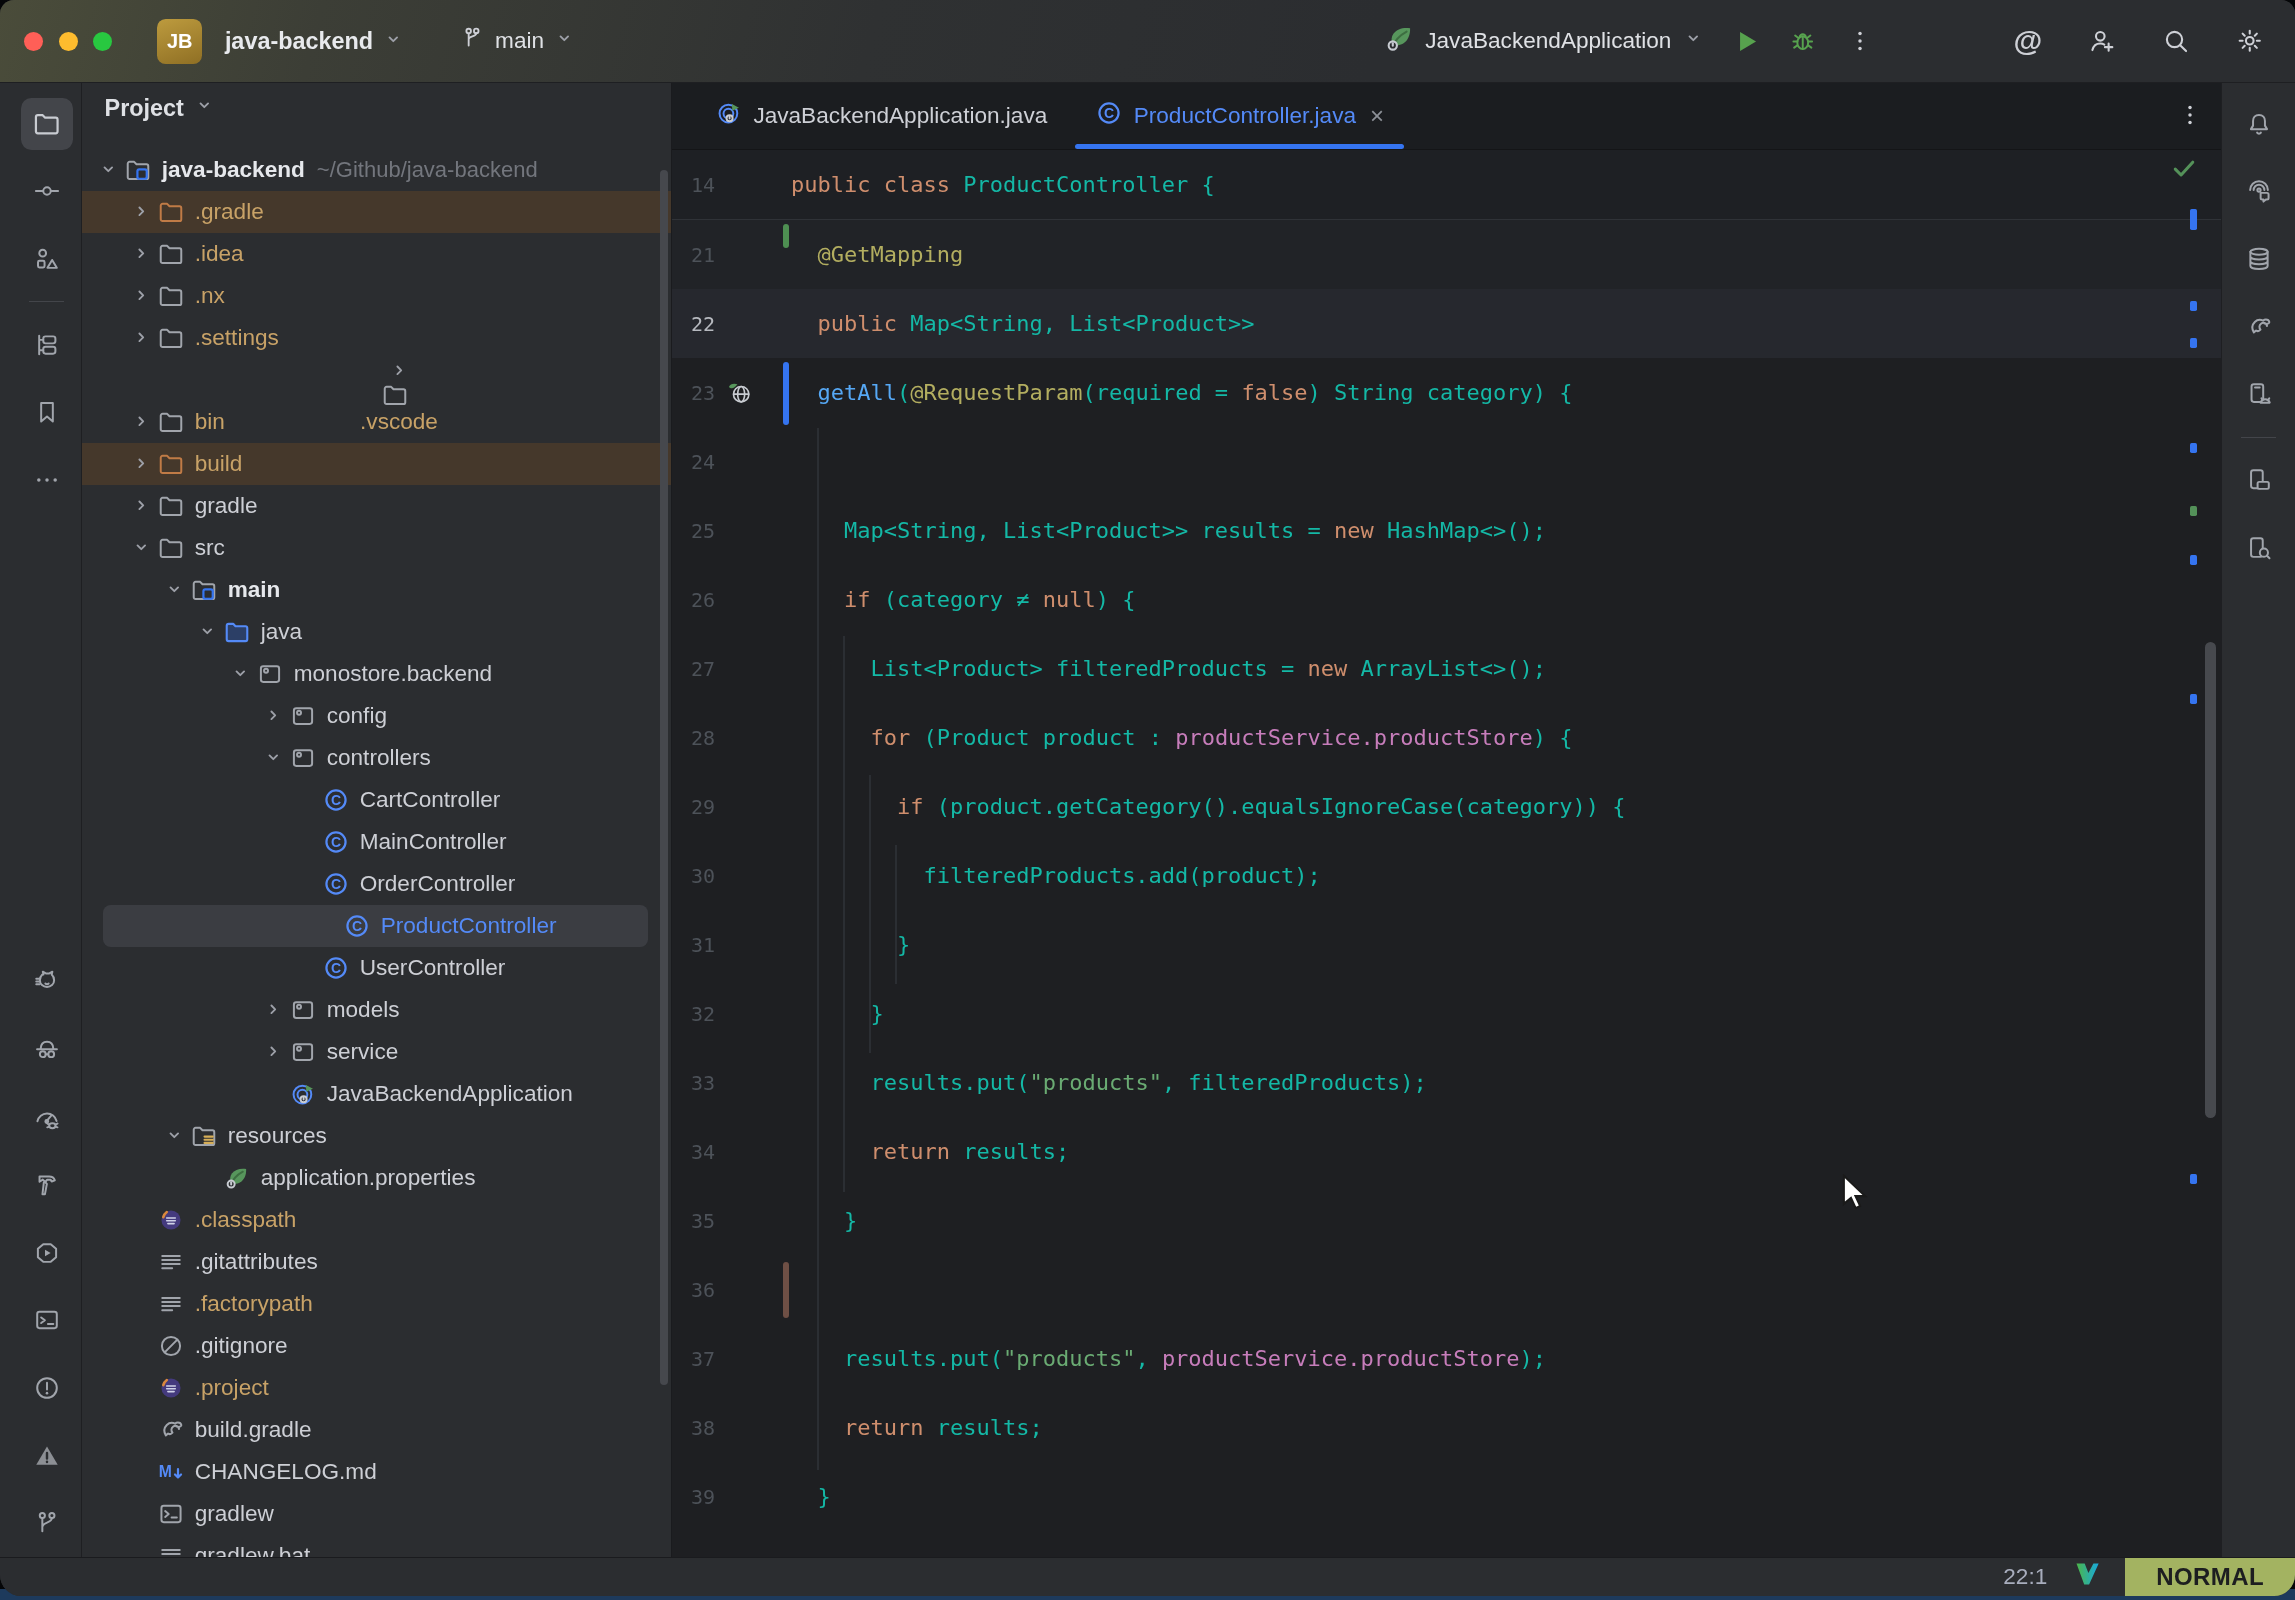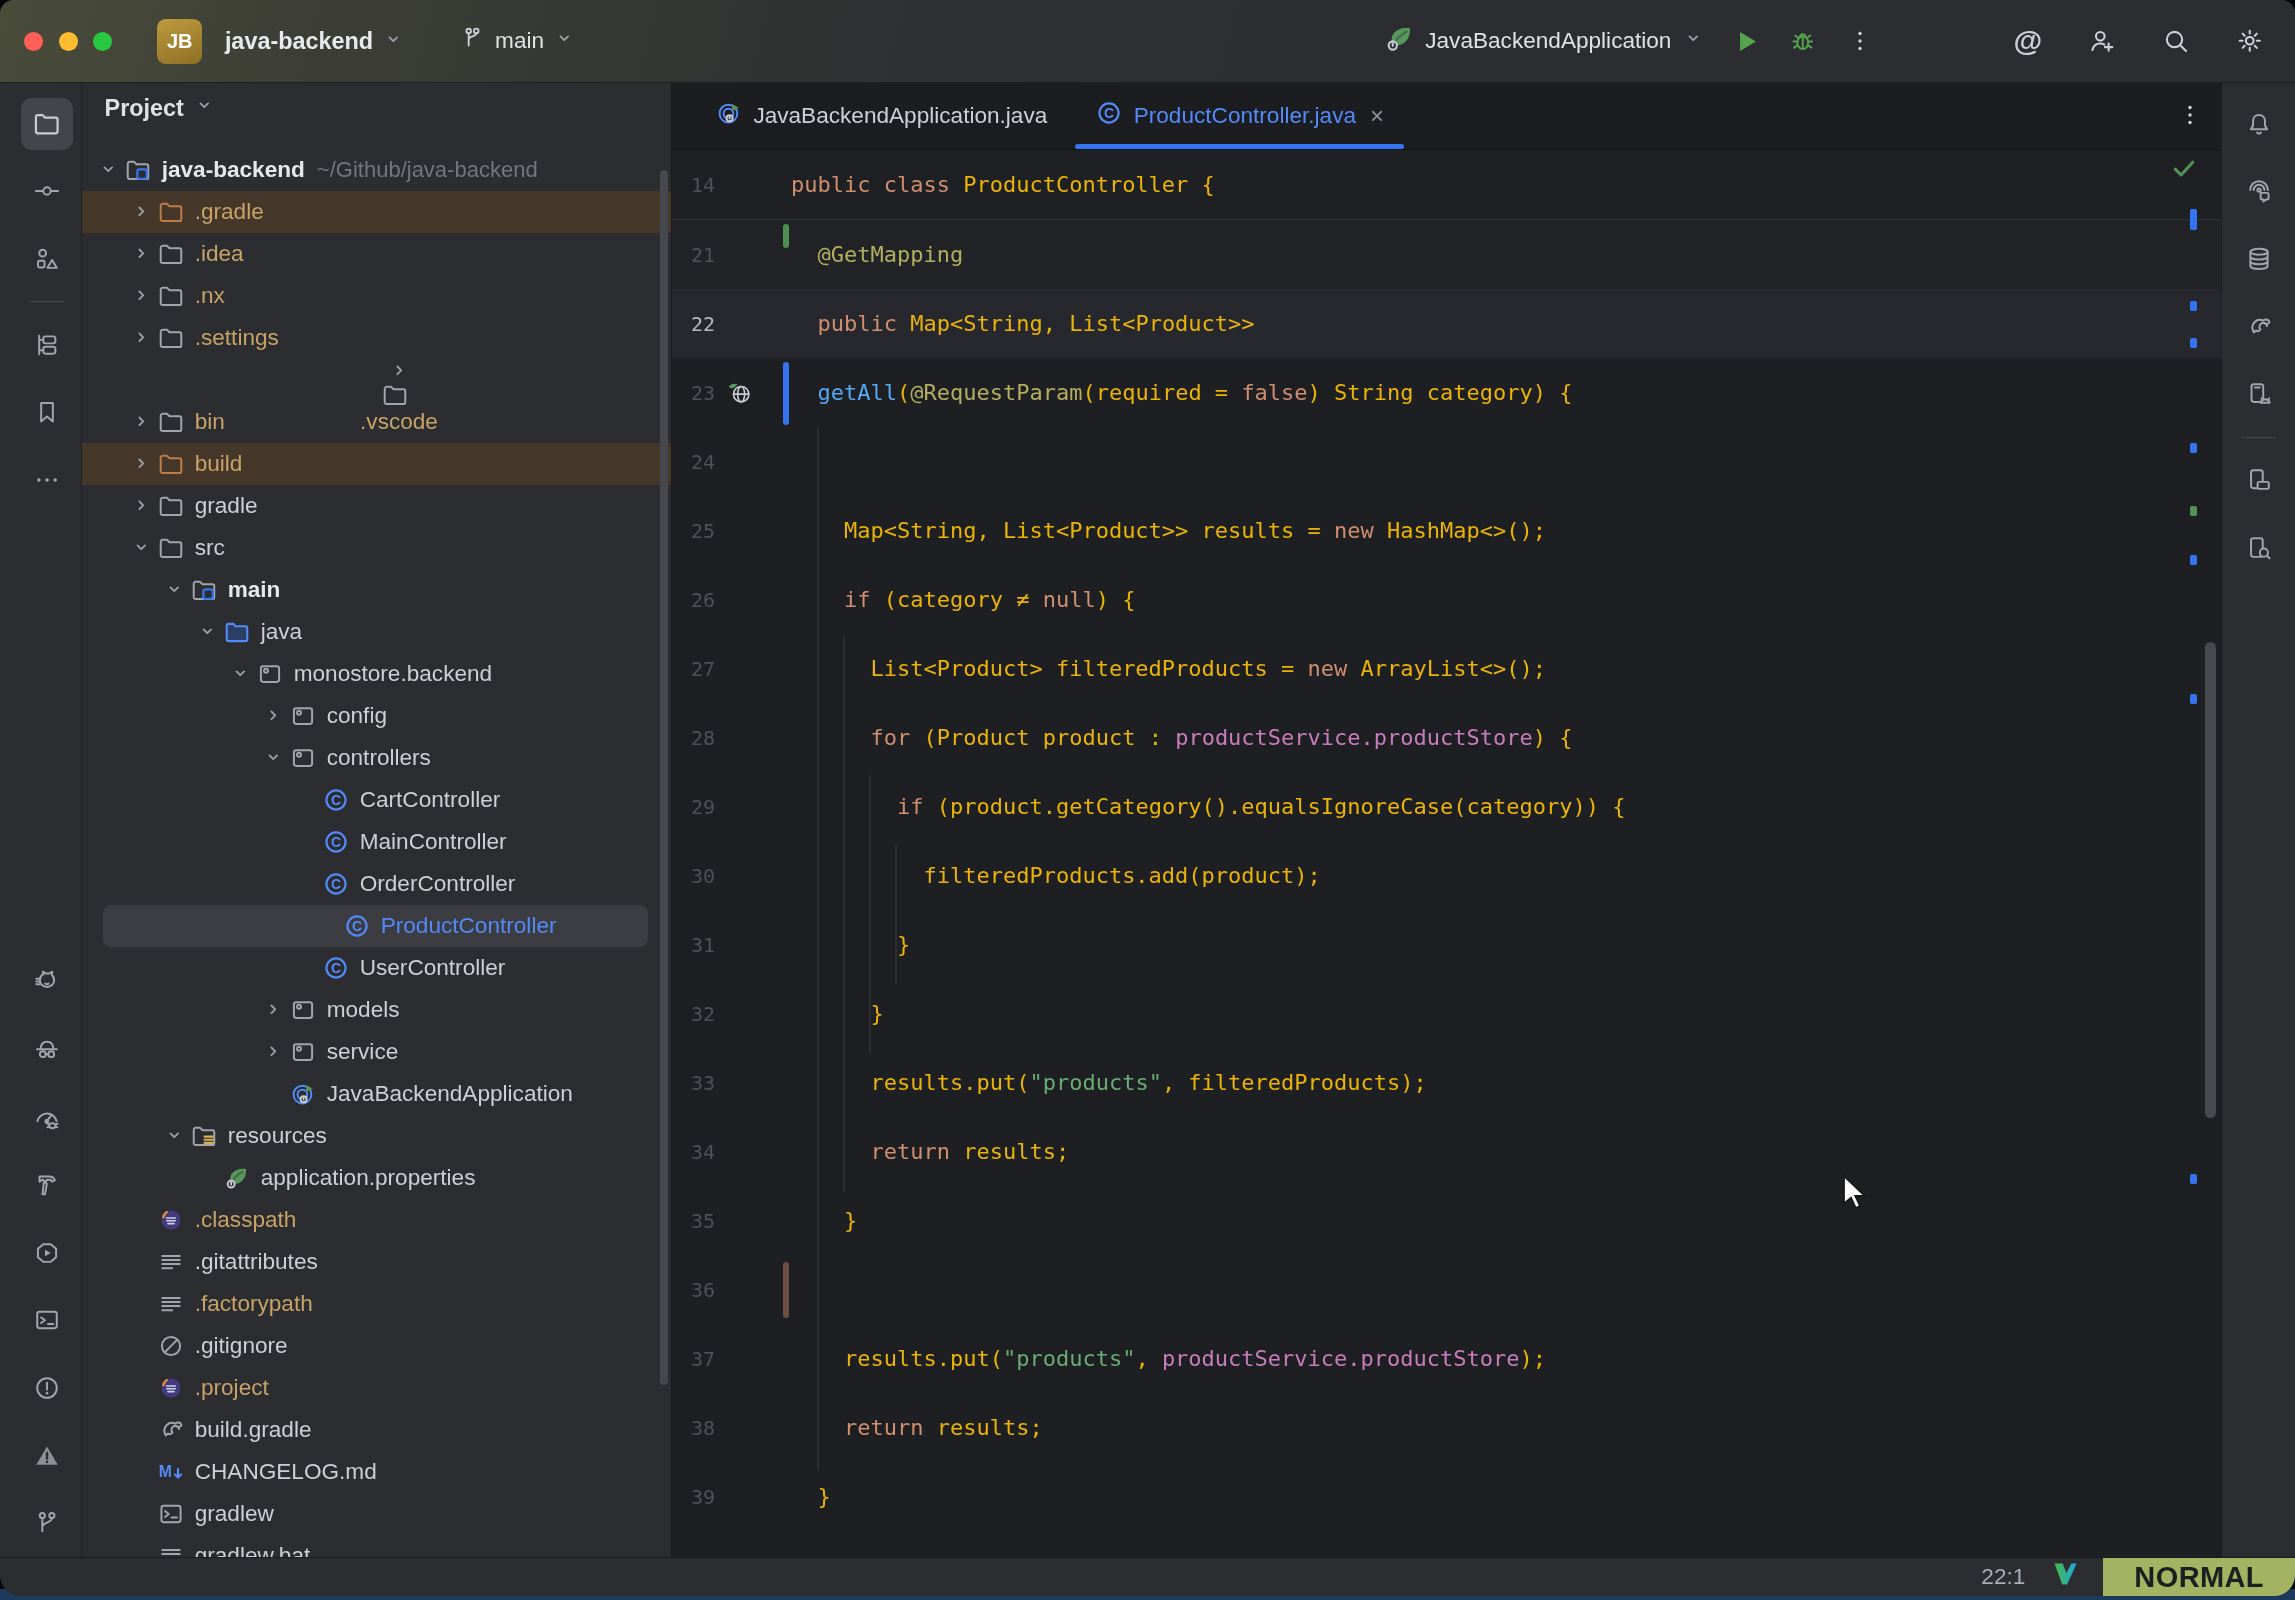--- a/index.html
+++ b/index.html
@@ -70,34 +70,34 @@
   .code-row.bg-cur{background:#26282E;}
   .sticky-row{height:69px;display:flex;align-items:center;background:#1E2024;border-bottom:1.7px solid #2F3237;position:relative;z-index:3;}
   .ln{width:43px;flex:none;text-align:right;font-size:20px;color:#4D5259;}
   .bg-cur .ln{color:#B6B9BF;}
   .gslot{width:49px;flex:none;display:flex;align-items:center;justify-content:center;}
   .marker{position:absolute;left:111px;width:6px;border-radius:3.5px;}
   .marker.green{top:3.5px;height:24px;background:#4E8F52;}
   .marker.blue{top:3.5px;height:63px;background:#3574F0;}
   .marker.brown{top:7px;height:56px;background:#6E4F45;}
   .code-text{margin-left:27px;white-space:pre;}
-  .tok-d{color:#eab308;} .tok-kw{color:#CF8E6D;} .tok-ann{color:#B3AE60;}
+  .tok-d{color:#14b8a6;} .tok-kw{color:#CF8E6D;} .tok-ann{color:#B3AE60;}
   .tok-mtd{color:#56A8F5;} .tok-fld{color:#C77DBB;} .tok-str{color:#6AAB73;}
   .iguide{position:absolute;width:1.7px;background:#2B2E33;z-index:1;}
   .stripe-mark{position:absolute;right:24px;width:7px;height:10.4px;border-radius:1.7px;background:#3574F0;z-index:4;}
   .stripe-mark.green{background:#549159;}
   .ed-scroll-thumb{position:absolute;right:5.2px;top:492px;width:11.3px;height:476px;border-radius:6px;background:#47494E;z-index:4;}
   .inspect-ok{position:absolute;top:3.5px;right:22.6px;z-index:4;}
 
   
   .statusbar{height:38px;flex:none;background:#2B2D30;border-top:0.9px solid #1A1B1E;display:flex;align-items:center;
              justify-content:flex-end;font-size:22.6px;color:#A8ADBD;}
   .caret-pos{margin-right:26px;}
   .vim-badge{height:38px;display:flex;align-items:center;padding:0 31px;margin-left:24px;
-             background:#A3B361;color:#1d1e20;font-weight:600;font-size:29px;letter-spacing:0.4px;}
+             background:#A3B361;color:#1d1e20;font-weight:600;font-size:24px;letter-spacing:0.4px;}
   .mouse-cursor{position:absolute;left:1842px;top:1174px;z-index:50;pointer-events:none;}
 </style>
 </head>
 <body>
 
 <div class="screen">
   <div class="desktop-strip"></div>
 
   <div class="window">
 

